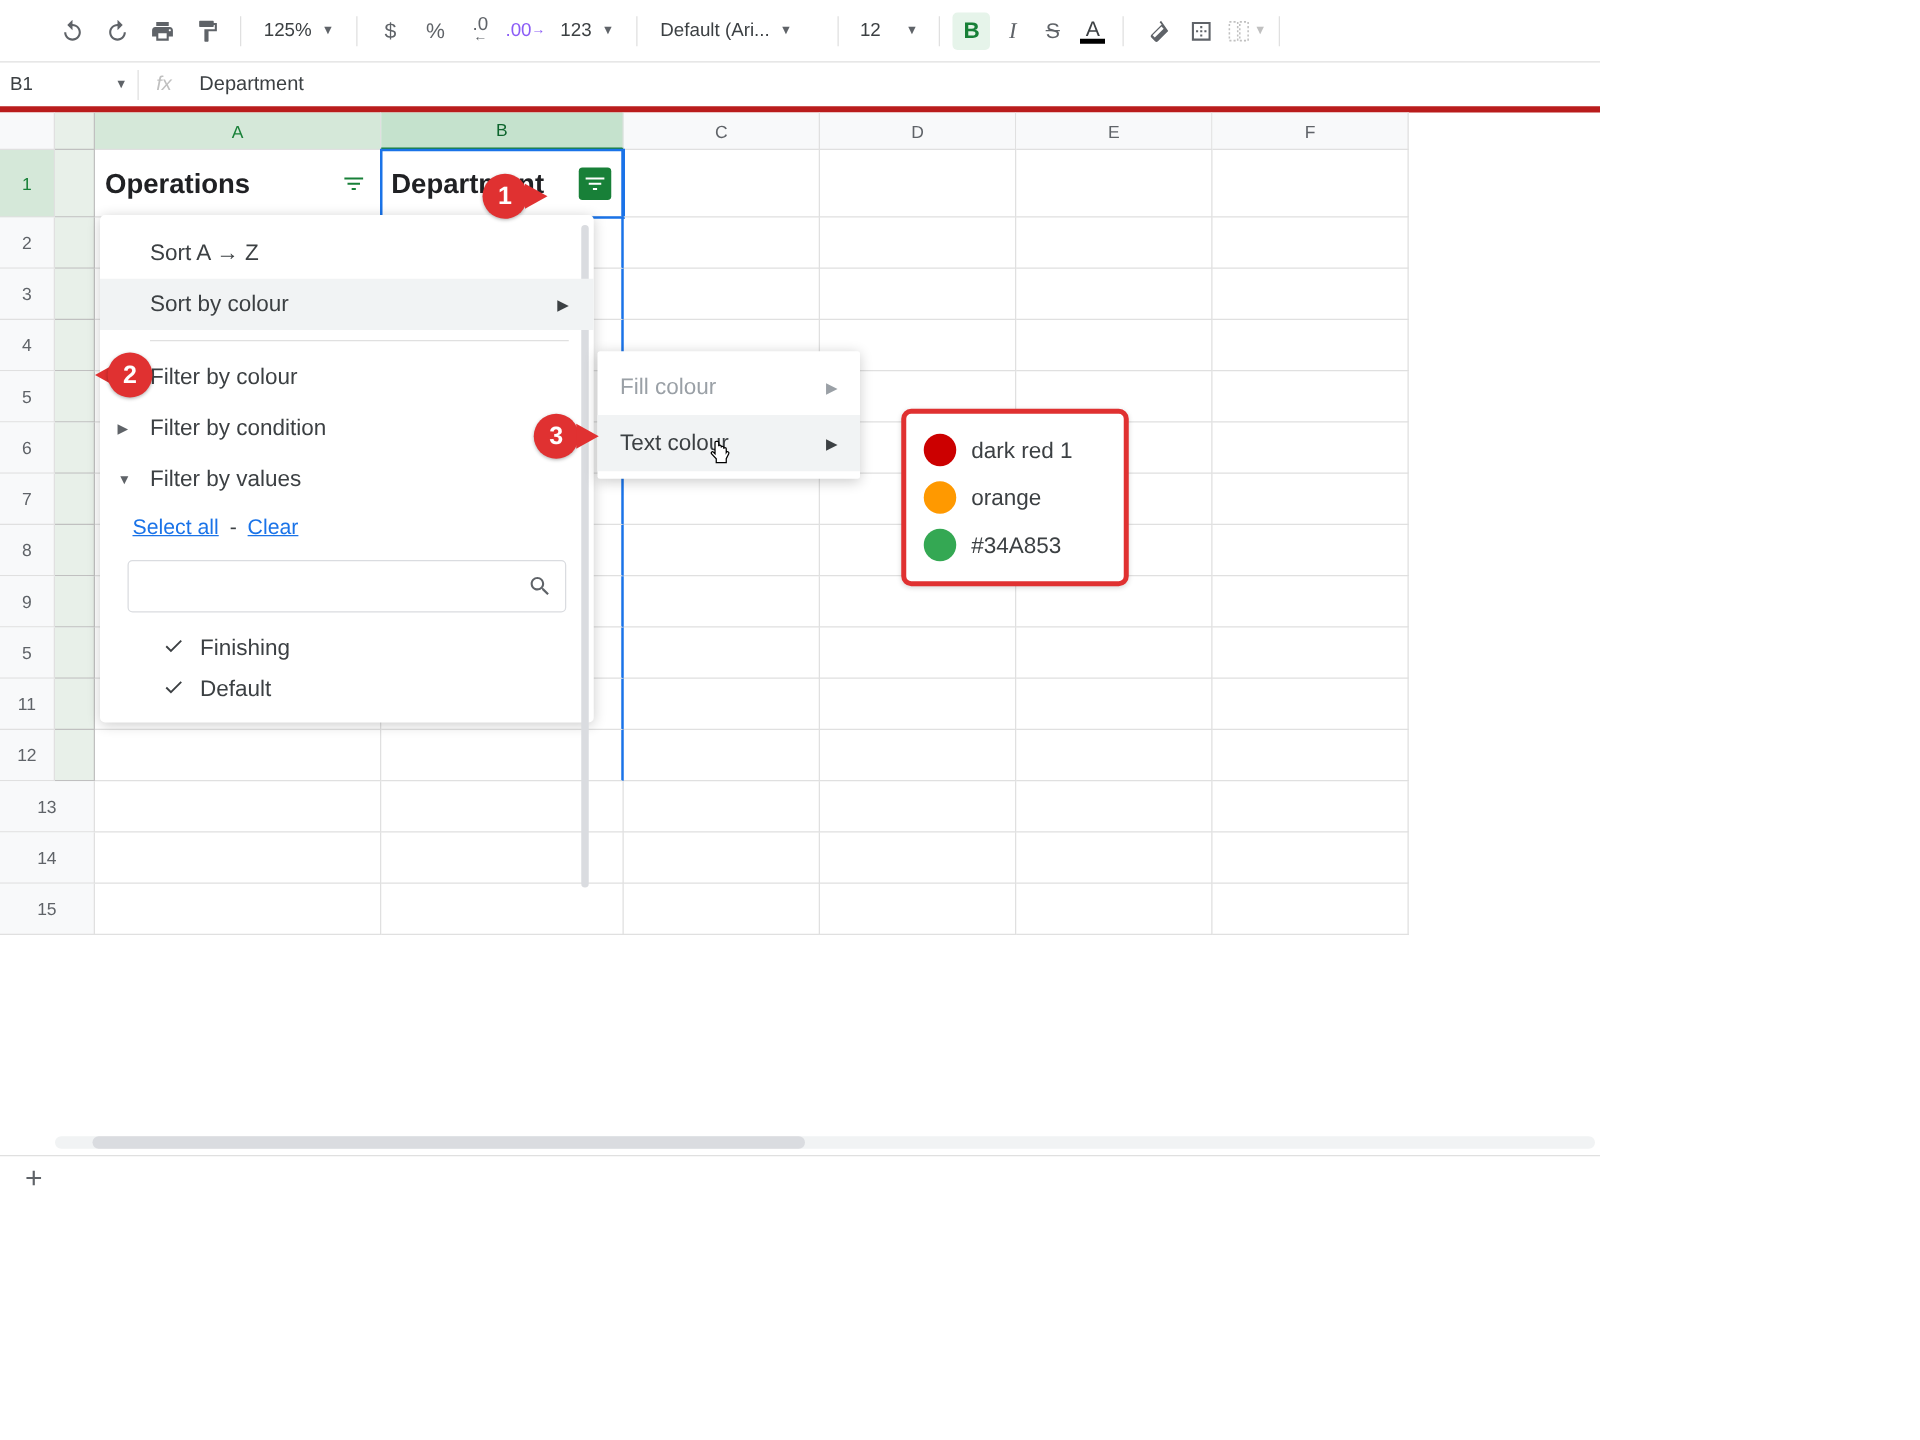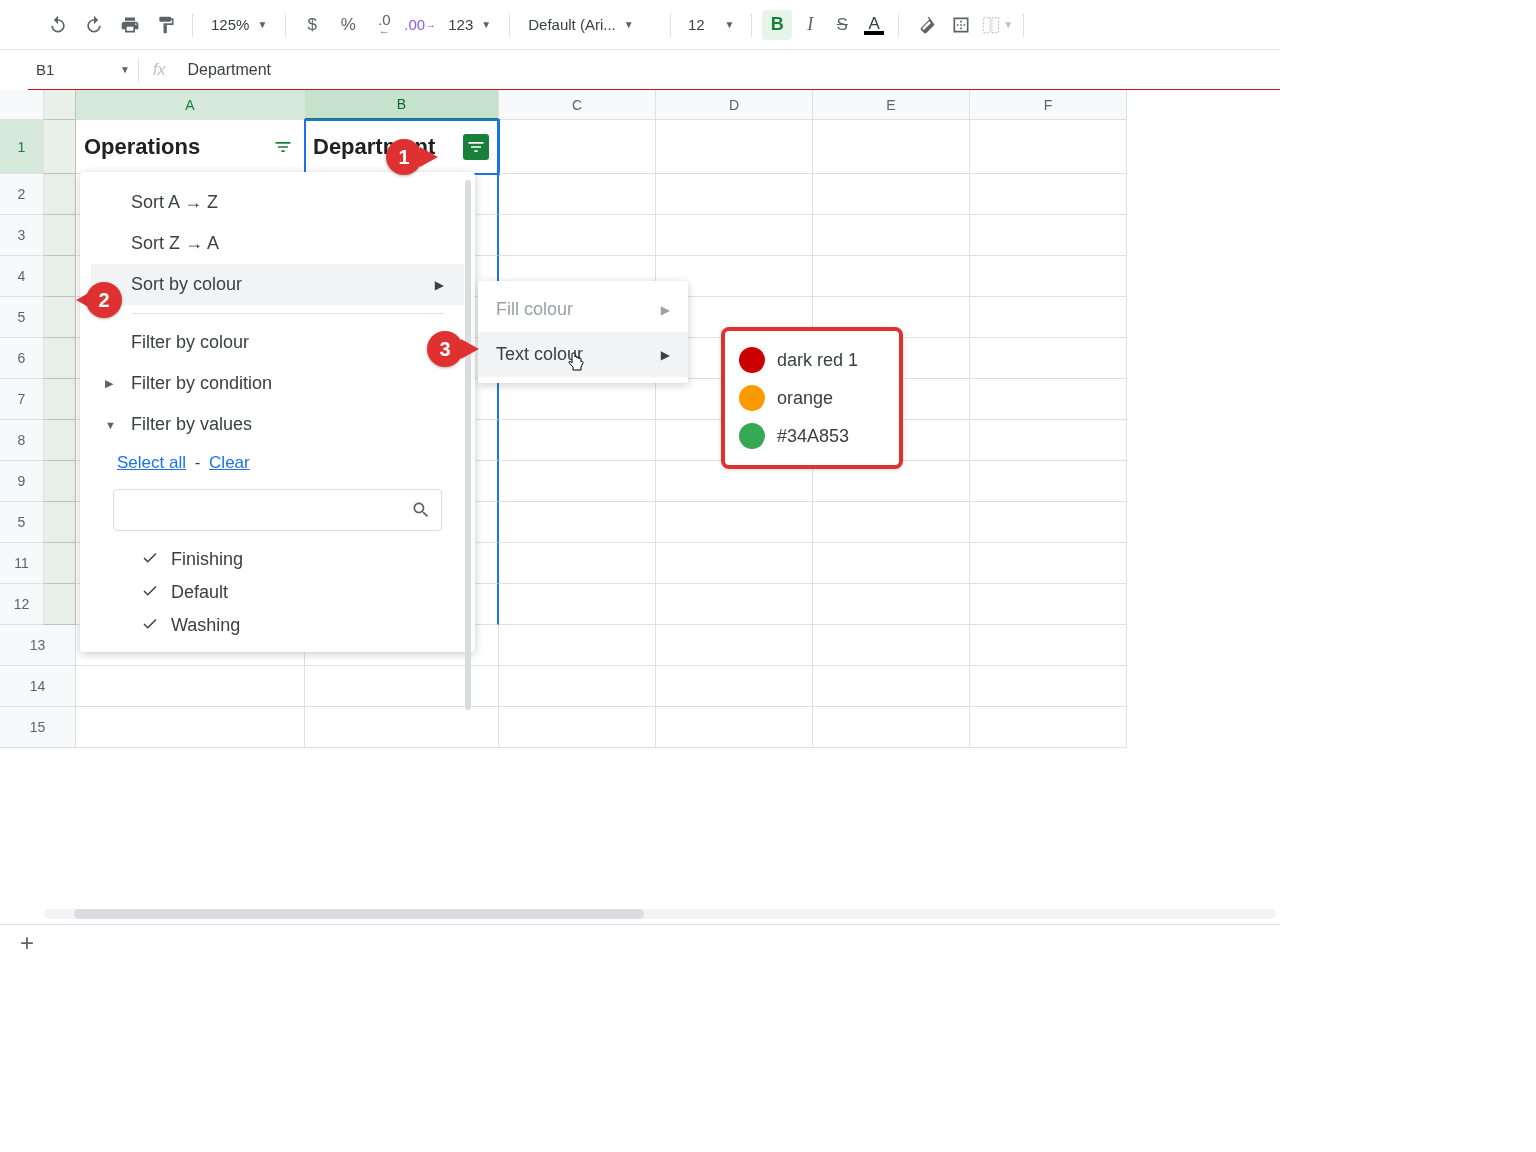--- a/index.html
+++ b/index.html
@@ -10,21 +10,21 @@
   .tb-btn { width: 32px; height: 32px; display: flex; align-items: center; justify-content: center; border-radius: 2px; cursor: pointer; color: #5f6368; }
   .tb-btn svg { width: 20px; height: 20px; fill: currentColor; }
   .tb-select { display: flex; align-items: center; gap: 8px; padding: 0 8px; height: 32px; cursor: pointer; color: #3c4043; font-size: 15px; }
   .tb-select .caret { font-size: 10px; color: #5f6368; }
   .bold-btn { background: #e6f4ea; color: #188038; font-weight: bold; width: 30px; height: 30px; border-radius: 4px; display:flex; align-items:center; justify-content:center; font-size:18px;}
   .italic-btn { font-style: italic; font-family: serif; color:#5f6368; font-size:18px; width:28px; text-align:center;}
   .strike-btn { text-decoration: line-through; color:#5f6368; font-size:17px; width:28px; text-align:center;}
   .txtcolor-btn { display:flex; flex-direction:column; align-items:center; width:28px; color:#3c4043;}
   .txtcolor-btn .bar{ width:20px; height:4px; background:#000; margin-top:-3px;}
   
-  .formula-bar { height: 40px; display: flex; align-items: center; border-bottom: 1px solid #b91c1c; margin-left: 28px; }
+  .formula-bar { height: 40px; display: flex; align-items: center; border-bottom: 5px solid #b91c1c; }
   .name-box { width: 110px; padding: 0 8px; color: #3c4043; font-size: 15px; display:flex; align-items:center; justify-content:space-between;}
   .name-box .caret { font-size:10px; color:#5f6368;}
   .fx-label { font-style: italic; color: #c0c0c0; padding: 0 14px; font-size:16px; border-left:1px solid #e0e0e0; height:24px; display:flex; align-items:center;}
   .fx-value { padding: 0 8px; font-size: 16px; color: #3c4043; }
   
   .grid { position: relative; }
   .col-headers { display: flex; height: 30px; }
   .corner-cell { width: 44px; height:30px; background: #f8f9fa; border-right: 1px solid #e0e0e0; border-bottom:1px solid #e0e0e0;}
   .row-corner-b { width: 32px; height:30px; background:#e8f0e9; border-right:1px solid #c0c0c0; border-bottom:1px solid #c0c0c0;}
   .col-h { height: 30px; display: flex; align-items: center; justify-content: center; background: #f8f9fa; border-right: 1px solid #e0e0e0; border-bottom: 1px solid #e0e0e0; color: #5f6368; font-size: 14px; }
@@ -42,21 +42,21 @@
   .rowstd { height:41px; }
   .header-cell { font-weight:bold; font-size:22px; justify-content:space-between;}
   .header-cell.selected { outline:2px solid #1a73e8; outline-offset:-1px;}
   .filter-icon { width:26px; height:26px; display:flex; align-items:center; justify-content:center;}
   .filter-icon.inactive svg{ fill:#188038; }
   .filter-icon.active { background:#188038; border-radius:3px;}
   .filter-icon.active svg{ fill:#fff; }
   .col-b-border { border-right:2px solid #1a73e8 !important; }
   
   
-  .filter-menu { position:absolute; left:80px; top:172px; width:395px; background:#fff; box-shadow: 0 2px 10px rgba(0,0,0,0.2); border-radius:4px; padding:10px 11px; z-index:10;}
+  .filter-menu { position:absolute; left:80px; top:172px; width:395px; background:#fff; box-shadow: 0 2px 10px rgba(0,0,0,0.2); border-radius:4px; padding:10px 0; z-index:10;}
   .filter-menu .scroll-ind { position:absolute; right:4px; top:8px; width:6px; height:530px; background:#dadce0; border-radius:3px;}
   .fm-item { padding: 10px 20px 10px 40px; font-size:18px; color:#3c4043; cursor:pointer; display:flex; align-items:center; position:relative;}
   .fm-item.hover { background:#f1f3f4;}
   .fm-item .arrow { position:absolute; right:20px; font-size:12px;}
   .fm-item .exp { position:absolute; left:14px; font-size:11px; color:#5f6368;}
   .fm-divider { height:1px; background:#e0e0e0; margin: 8px 20px 8px 40px;}
   .fm-links { padding: 8px 20px 10px 26px; font-size:17px;}
   .fm-links a { color:#1a73e8; text-decoration:underline; cursor:pointer;}
   .fm-links span { color:#3c4043; margin: 0 4px;}
   .fm-search { margin: 6px 22px 12px 22px; border:1px solid #dadce0; border-radius:4px; height:42px; display:flex; align-items:center; padding: 0 10px;}
@@ -362,21 +362,20 @@
         <div class="cell std"></div>
         <div class="cell std"></div>
         <div class="cell std"></div>
       </div>
     </div>
 </div>
 
 <div class="filter-menu">
   <div class="scroll-ind"></div>
   <div class="fm-item">Sort A → Z</div>
-  <div class="fm-item">Sort Z → A</div>
   <div class="fm-item hover">
       <span>Sort by colour</span>
       <span class="arrow">▶</span>
     </div>
   <div class="fm-divider"></div>
   <div class="fm-item">Filter by colour</div>
   <div class="fm-item">
       <span class="exp">▶</span>
       <span>Filter by condition</span>
     </div>
@@ -398,26 +397,20 @@
         <polyline points="4 12 9 17 20 6"></polyline>
       </svg>
       <span>Finishing</span>
     </div>
   <div class="fm-value">
       <svg viewBox="0 0 24 24">
         <polyline points="4 12 9 17 20 6"></polyline>
       </svg>
       <span>Default</span>
     </div>
-  <div class="fm-value">
-      <svg viewBox="0 0 24 24">
-        <polyline points="4 12 9 17 20 6"></polyline>
-      </svg>
-      <span>Washing</span>
-    </div>
 </div>
 
 <div class="submenu">
   <div class="sub-item disabled">
       <span>Fill colour</span>
       <span class="sarrow">▶</span>
     </div>
   <div class="sub-item hover">
       <span>Text colour</span>
       <span class="sarrow">▶</span>

